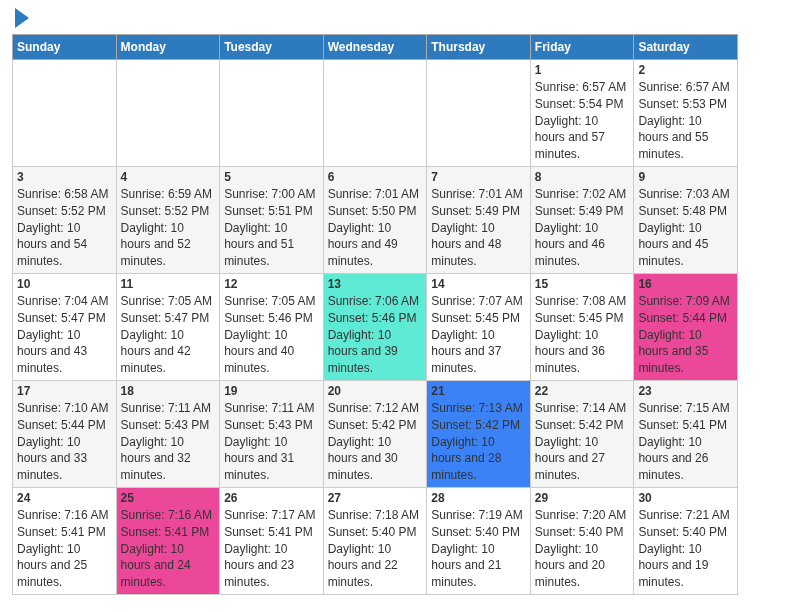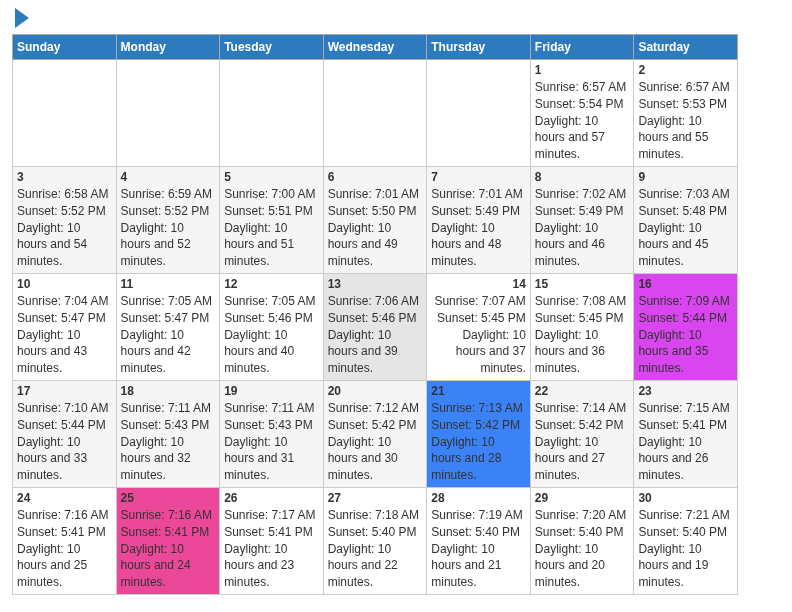--- a/index.html
+++ b/index.html
@@ -213,39 +213,39 @@
             <div class="day-info">Sunrise: 7:05 AM
 Sunset: 5:47 PM
 Daylight: 10 hours and 42 minutes.</div>
           </td>
           <td style="background: rgb(255, 255, 255); margin-top: 25px;">
             <div class="day-number">12</div>
             <div class="day-info">Sunrise: 7:05 AM
 Sunset: 5:46 PM
 Daylight: 10 hours and 40 minutes.</div>
           </td>
-          <td style="background: #e5e5e5;">
+          <td style="background: #5eead4;">
             <div class="day-number">13</div>
             <div class="day-info">Sunrise: 7:06 AM
 Sunset: 5:46 PM
 Daylight: 10 hours and 39 minutes.</div>
           </td>
-          <td style="background: rgb(255, 255, 255); text-align: right;">
+          <td style="background: rgb(255, 255, 255);">
             <div class="day-number">14</div>
             <div class="day-info">Sunrise: 7:07 AM
 Sunset: 5:45 PM
 Daylight: 10 hours and 37 minutes.</div>
           </td>
           <td style="background: rgb(255, 255, 255);">
             <div class="day-number">15</div>
             <div class="day-info">Sunrise: 7:08 AM
 Sunset: 5:45 PM
 Daylight: 10 hours and 36 minutes.</div>
           </td>
-          <td style="background: #d946ef; margin-left: 28px;">
+          <td style="background: #ec4899; margin-left: 28px;">
             <div class="day-number">16</div>
             <div class="day-info">Sunrise: 7:09 AM
 Sunset: 5:44 PM
 Daylight: 10 hours and 35 minutes.</div>
           </td>
         </tr>
         <tr>
           <td style="background: rgb(245, 245, 245);">
             <div class="day-number">17</div>
             <div class="day-info">Sunrise: 7:10 AM

